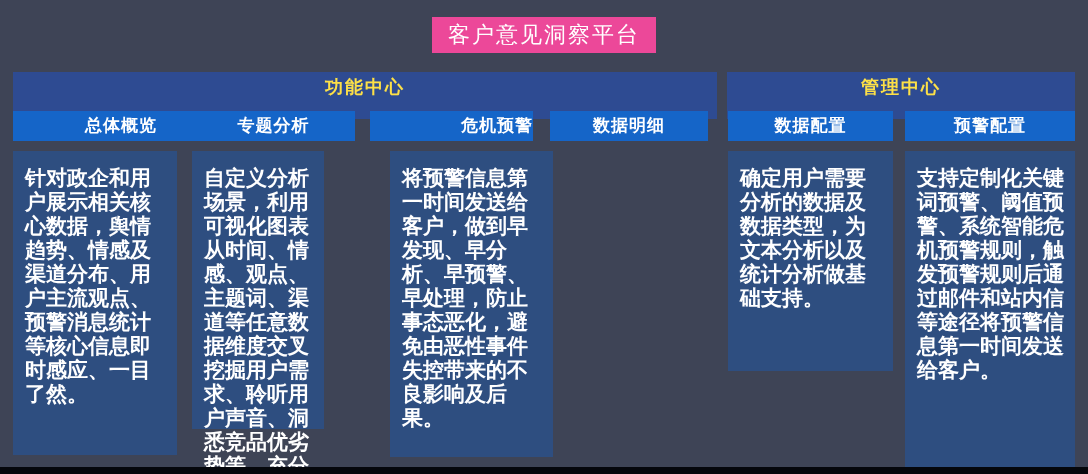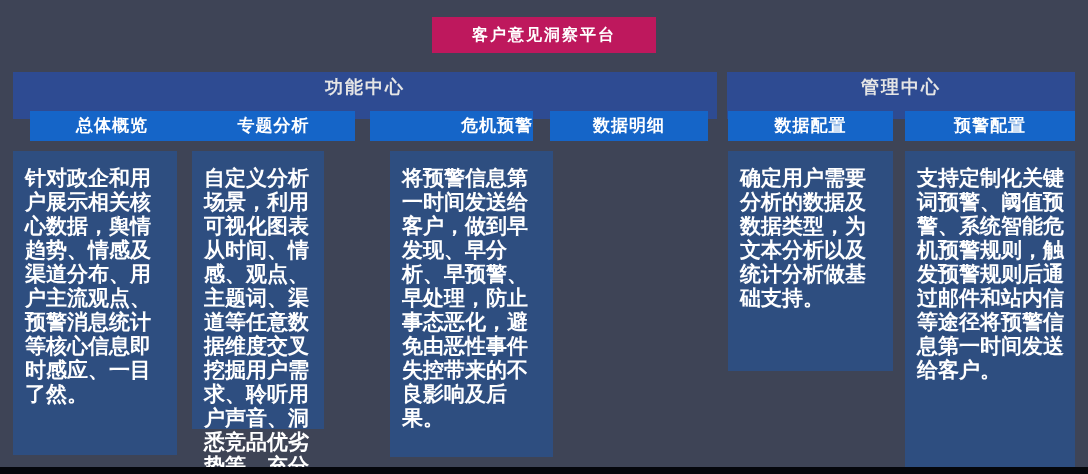--- a/index.html
+++ b/index.html
@@ -12,33 +12,33 @@
     position: relative;
     width: 1088px;
     height: 474px;
     background: #3e4456;
     overflow: hidden;
   }
   .title {
     position: absolute;
     left: 432px; top: 17px;
     width: 224px; height: 36px;
-    background: #be185d;
+    background: #ec4899;
     color: #ffffff;
-    font-size: 16px;
-    font-weight: bold;
+    font-size: 22px;
+    font-weight: normal;
     line-height: 36px;
     text-align: center;
     letter-spacing: 2px;
   }
   .section-bar {
     position: absolute;
     top: 72px; height: 47px;
     background: #2e4b92;
-    color: #e5e5e5;
+    color: #fde047;
     font-size: 18px;
     font-weight: bold;
     line-height: 30px;
     text-align: center;
     letter-spacing: 2px;
   }
   .chip {
     position: absolute;
     top: 111px; height: 30px;
     background: #1565c8;
@@ -75,21 +75,21 @@
 <body>
 
 <div class="stage">
 
   <div class="title">客户意见洞察平台</div>
 
   <div class="section-bar" style="left:13px;width:704px;">功能中心</div>
 
   <div class="section-bar" style="left:727px;width:348px;">管理中心</div>
 
-  <div class="chip" style="left:30px;width:164px;">总体概览</div>
+  <div class="chip" style="left:13px;width:164px;padding-left:26px;">总体概览</div>
   <div class="chip" style="left:192px;width:163px;">专题分析</div>
   <div class="chip" style="left:370px;width:163px;text-align:right;">危机预警</div>
   <div class="chip" style="left:550px;width:158px;">数据明细</div>
   <div class="chip" style="left:728px;width:165px;">数据配置</div>
   <div class="chip" style="left:905px;width:170px;">预警配置</div>
 
   <div class="card" style="left:13px;width:164px;height:304px;">
     <p>针对政企和用户展示相关核心数据，舆情趋势、情感及渠道分布、用户主流观点、预警消息统计等核心信息即时感应、一目了然。</p>
   </div>
   <div class="card" style="left:192px;width:132px;height:278px;">

